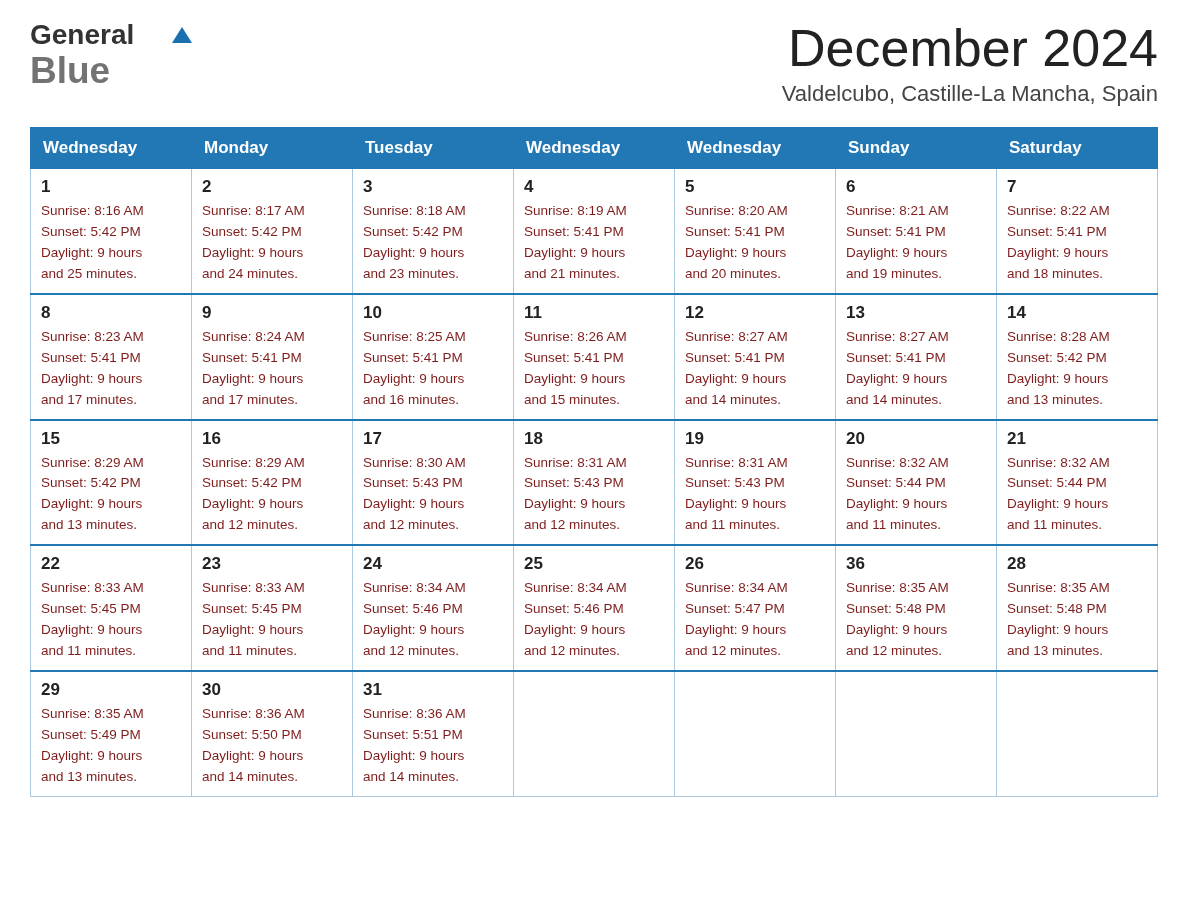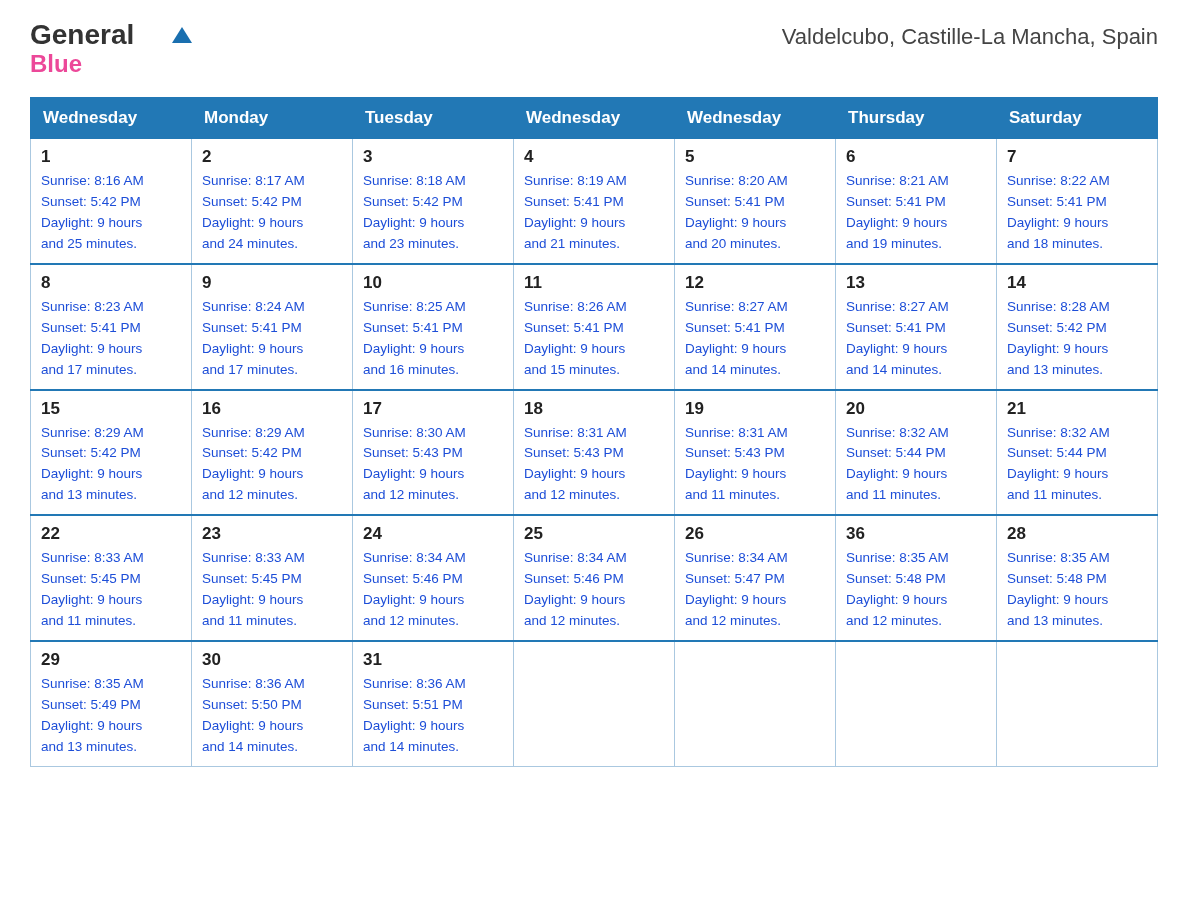--- a/index.html
+++ b/index.html
@@ -21,23 +21,23 @@
       flex-direction: column;
       align-items: flex-start;
     }
     .logo-general {
       font-size: 28px;
       font-weight: bold;
       color: #333;
       line-height: 1.1;
     }
     .logo-blue {
-      font-size: 24px;
-      font-weight: bold;
-      color: #ec4899;
+      font-size: 37px;
+      font-weight: bold;
+      color: #737373;
       line-height: 1.1;
     }
     .logo-triangle {
       display: inline-block;
       width: 0;
       height: 0;
       border-left: 10px solid transparent;
       border-right: 10px solid transparent;
       border-top: 16px solid #1a6faf;
       margin-left: 2px;
@@ -85,21 +85,21 @@
       min-height: 90px;
     }
     .day-number {
       font-size: 17px;
       font-weight: bold;
       color: #222;
       margin-bottom: 4px;
     }
     .day-info {
       font-size: 13.5px;
-      color: #1d4ed8;
+      color: #7f1d1d;
       line-height: 1.55;
     }
     .empty-cell {
       background: #fff;
     }
     tr {
       border-bottom: 2px solid #2278b5;
     }
     tr:last-child {
       border-bottom: none;
@@ -112,33 +112,34 @@
   <div class="logo">
     <div class="logo-row">
       <span class="logo-general">General</span>
       <span class="logo-triangle"></span>
     </div>
     <div class="logo-row">
       <span class="logo-blue">Blue</span>
     </div>
   </div>
   <div class="title-section">
+    <div class="month-title">December 2024</div>
     <div class="location-title">Valdelcubo, Castille-La Mancha, Spain</div>
   </div>
 </div>
 
 <table class="calendar-table">
   <thead>
     <tr>
       <th>Wednesday</th>
       <th>Monday</th>
       <th>Tuesday</th>
       <th>Wednesday</th>
       <th>Wednesday</th>
-      <th>Thursday</th>
+      <th>Sunday</th>
       <th>Saturday</th>
     </tr>
   </thead>
   <tbody id="calendar-body">
   <tr>
         <td>
           <div class="day-number">1</div>
           <div class="day-info">Sunrise: 8:16 AM<br>Sunset: 5:42 PM<br>Daylight: 9 hours<br>and 25 minutes.</div>
         </td>
         <td>

